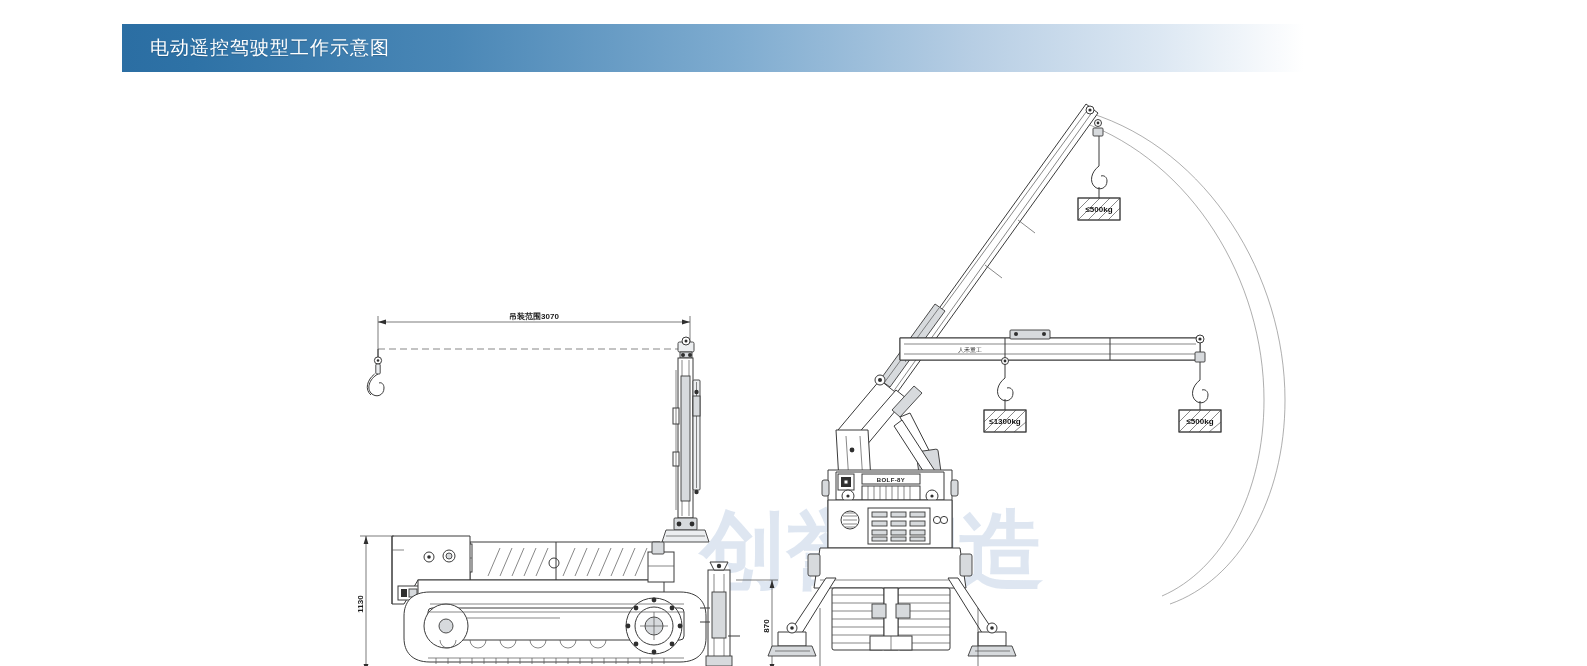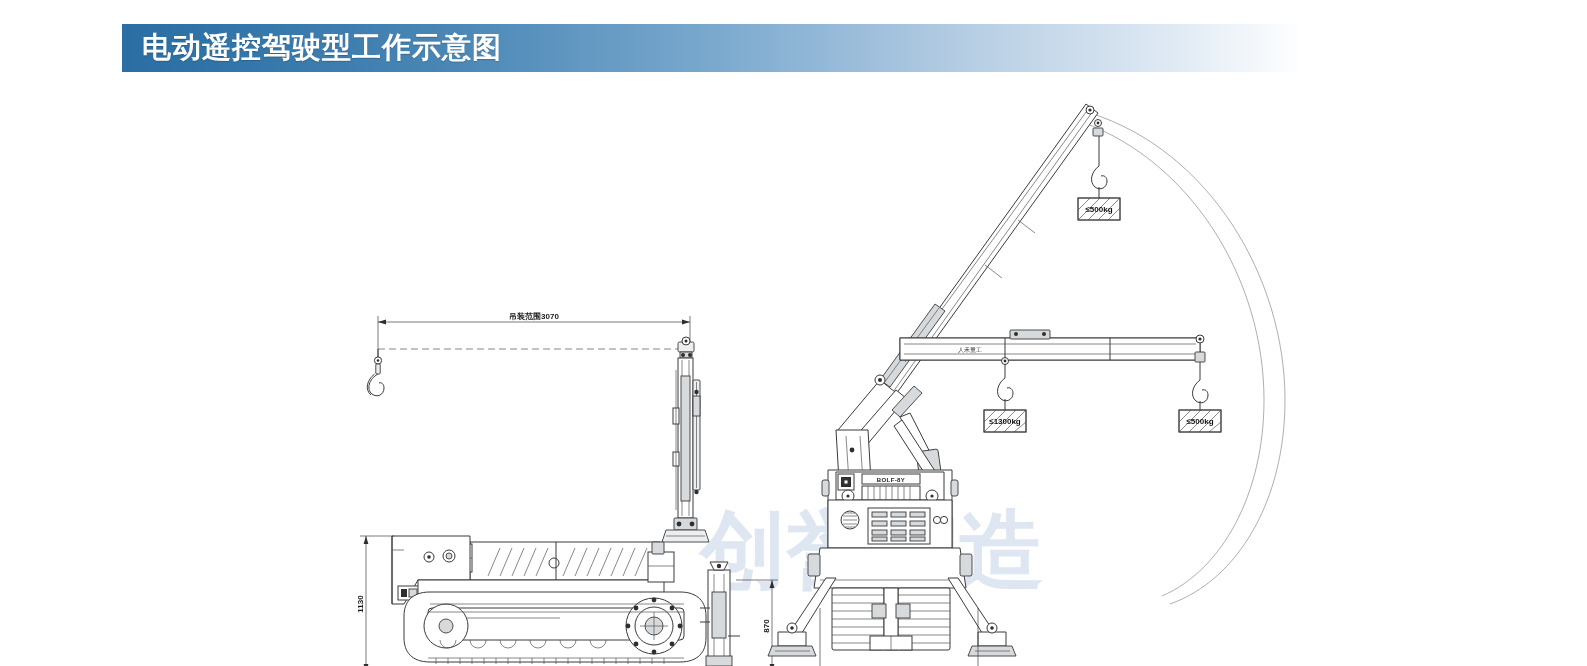--- a/index.html
+++ b/index.html
@@ -3,22 +3,22 @@
 <meta charset="utf-8">
 <style>
   html,body{margin:0;padding:0;background:#ffffff;}
   body{width:1587px;height:666px;overflow:hidden;
        font-family:"Liberation Sans","DejaVu Sans",sans-serif;}
   #root{position:relative;width:1587px;height:666px;background:#fff;}
 
   
   .banner{position:absolute;left:122px;top:24px;width:1182px;height:48px;
           background:linear-gradient(90deg,#2b6ea3 0%,#2e72a6 6%,#4a87b6 28%,#7facd0 52%,#b7cee4 72%,#dde8f3 88%,#ffffff 100%);}
-  .banner-title{position:absolute;left:20px;top:50%;transform:translateY(-50%);
-          color:#ffffff;font-size:29px;font-weight:bold;letter-spacing:1px;
+  .banner-title{position:absolute;left:28px;top:50%;transform:translateY(-50%);
+          color:#ffffff;font-size:19px;font-weight:normal;letter-spacing:1px;
           white-space:nowrap;text-shadow:0 1px 1px rgba(0,0,0,.18);}
 
   
   .canvas{position:absolute;left:0;top:80px;width:1587px;height:586px;}
   svg{display:block;}
   .ln{fill:none;stroke:#3a3a3a;stroke-width:1;}
   .ln-t{fill:none;stroke:#555;stroke-width:.7;}
   .ln-h{fill:none;stroke:#777;stroke-width:.6;}
   .dim{fill:none;stroke:#444;stroke-width:.7;}
   .dash{fill:none;stroke:#555;stroke-width:.7;stroke-dasharray:7 4;}

